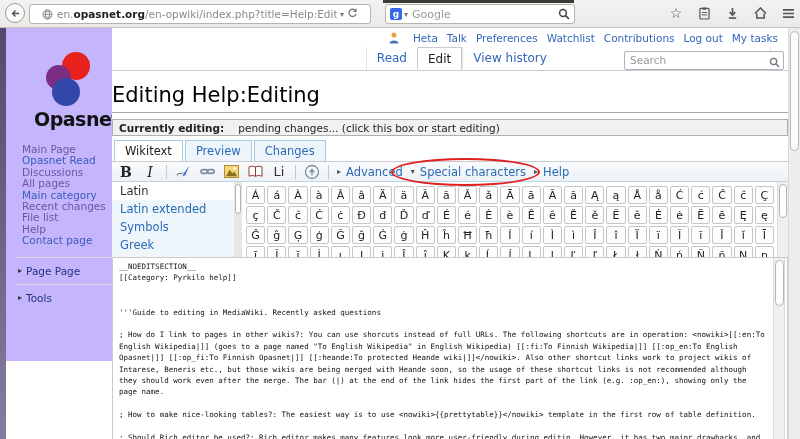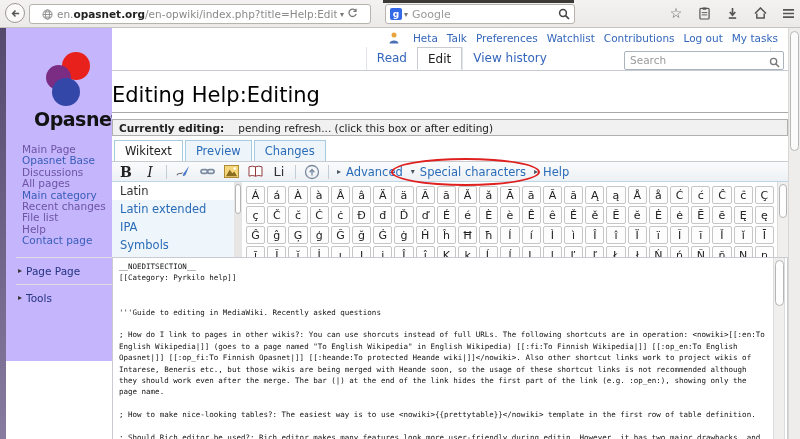--- a/index.html
+++ b/index.html
@@ -216,21 +216,21 @@
     <div class="logo">
       <div class="logo-circles">
         <div class="c-red" style="background: rgb(232, 33, 28);"></div>
           <div class="c-purple" style="background: rgb(123, 45, 131);"></div>
           <div class="c-blue" style="background: rgb(51, 71, 169);"></div>
       </div>
       <div class="logo-text">Opasnet</div>
     </div>
     <nav class="side-nav">
         <a class="side-link visited">Main Page</a>
-        <a class="side-link blue">Opasnet Base</a>
+        <a class="side-link blue">Opasnet Read</a>
         <a class="side-link visited">Discussions</a>
         <a class="side-link visited">All pages</a>
         <a class="side-link blue">Main category</a>
         <a class="side-link visited">Recent changes</a>
         <a class="side-link visited">File list</a>
         <a class="side-link visited">Help</a>
         <a class="side-link blue">Contact page</a>
       </nav>
     <div class="side-sections">
         <div class="side-section">
@@ -279,21 +279,21 @@
               <path d="M7.6 7.6 11 11" stroke="#777" stroke-width="1.6"></path>
             </svg>
         </span>
       </div>
     </div>
 
     <h1 class="page-title">Editing Help:Editing</h1>
 
     <div class="status-box">
       <b>Currently editing:</b>
-      <span>pending refresh... (click this box or after editing)</span>
+      <span>pending changes... (click this box or start editing)</span>
     </div>
 
     <div class="editor">
       <div class="editor-tabs" id="editor-tabs">
           <div class="etab active">Wikitext</div>
           <div class="etab">Preview</div>
           <div class="etab">Changes</div>
         </div>
 
       <div class="toolbar">
@@ -348,21 +348,20 @@
         <span class="tb-group">
           <span class="arr">▸</span>
           <span>Help</span>
         </span>
       </div>
 
       <div class="char-panel">
         <div class="char-menu" id="char-menu">
             <div class="cm-item active">Latin</div>
             <div class="cm-item">Latin extended</div>
-            <div class="cm-item">IPA</div>
             <div class="cm-item">Symbols</div>
             <div class="cm-item">Greek</div>
           </div>
         <div class="menu-sb">
             <div class="thumb"></div>
           </div>
         <div class="char-grid" id="char-grid">
             <div class="char-cell">Á</div>
             <div class="char-cell">á</div>
             <div class="char-cell">À</div>

